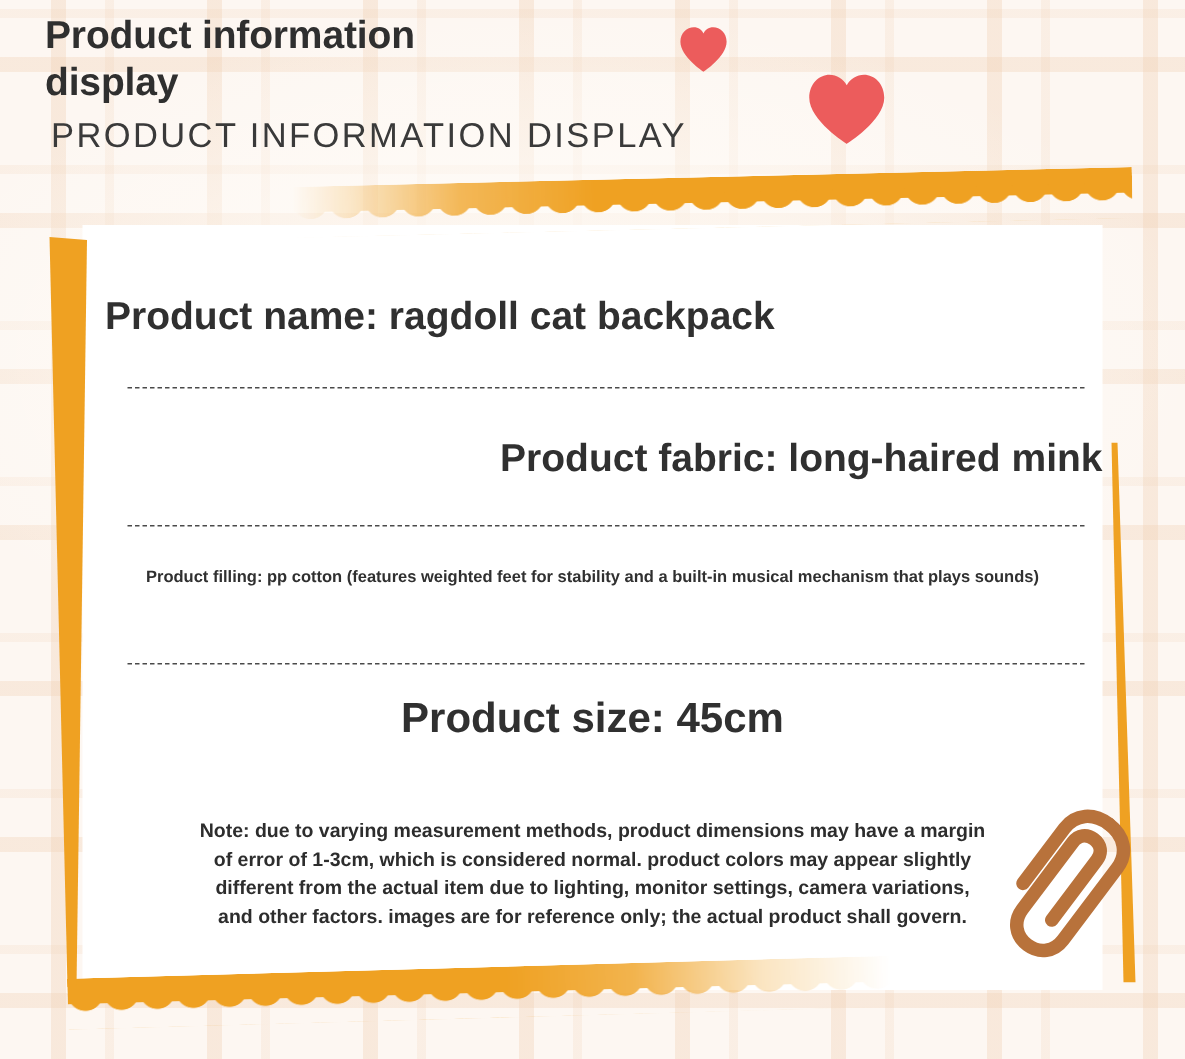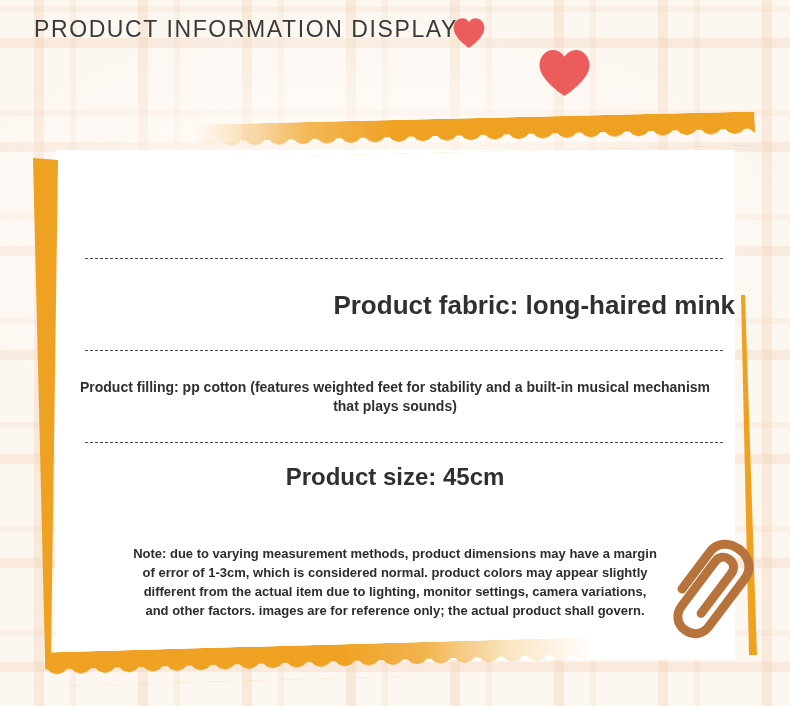--- a/index.html
+++ b/index.html
@@ -179,24 +179,24 @@
   .row { position: absolute; left: 0; width: 680px; text-align: center; }
   .row-text { color: #303030; font-weight: bold; margin: 0; }
 
   .row-name     { top: 45px; }
   .row-name .row-text { font-size: 26px; text-align: left; padding-left: 15px; }
 
   .row-fabric   { top: 140px; }
   .row-fabric .row-text { font-size: 26px; text-align: right; }
 
   .row-filling  { top: 228px; }
-  .row-filling .row-text { font-size: 14px; line-height: 1.35; padding: 0 20px; text-align: center; }
+  .row-filling .row-text { font-size: 11px; line-height: 1.35; padding: 0 20px; text-align: center; }
 
   .row-size     { top: 313px; }
-  .row-size .row-text { font-size: 24px; text-align: center; }
+  .row-size .row-text { font-size: 28px; text-align: center; }
 
   .row-note     { top: 395px; }
   .row-note .row-text {
     font-size: 13px;
     font-weight: bold;
     line-height: 1.45;
     color: #2d2d2d;
     padding: 0 78px;
   }
 
@@ -252,36 +252,41 @@
     </svg>
   </div>
 
   <div class="wedge wedge-right">
     <svg viewBox="0 0 34 360" width="34" height="360" preserveAspectRatio="none">
       <polygon points="6,0 10,0 22,360 14,360" fill="#efa122"></polygon>
     </svg>
   </div>
 
   <div class="header">
+    <h1 class="title">Product information
+display</h1>
     <div class="subtitle">PRODUCT INFORMATION DISPLAY</div>
   </div>
 
   <div class="heart heart-small">
     <svg viewBox="0 0 32 30" width="34" height="32">
       <path d="M16 29 C16 29 1.5 19.5 1.5 10.2 C1.5 4.6 5.6 1 9.9 1 C12.8 1 15.1 2.7 16 4.9 C16.9 2.7 19.2 1 22.1 1 C26.4 1 30.5 4.6 30.5 10.2 C30.5 19.5 16 29 16 29 Z" fill="#ec5c5c"></path>
     </svg>
   </div>
   <div class="heart heart-large">
     <svg viewBox="0 0 52 48" width="55" height="50">
       <path d="M26 46 C26 46 2 31 2 16.5 C2 7.6 8.4 1.8 14.9 1.8 C19.6 1.8 23.9 4.6 26 8.4 C28.1 4.6 32.4 1.8 37.1 1.8 C43.6 1.8 50 7.6 50 16.5 C50 31 26 46 26 46 Z" fill="#ec5c5c"></path>
     </svg>
   </div>
 
   <div class="content">
 
+    <div class="row row-name">
+      <p class="row-text">Product name: ragdoll cat backpack</p>
+    </div>
 
     <div class="divider divider-1"></div>
 
     <div class="row row-fabric">
       <p class="row-text">Product fabric: long-haired mink</p>
     </div>
 
     <div class="divider divider-2"></div>
 
     <div class="row row-filling">

